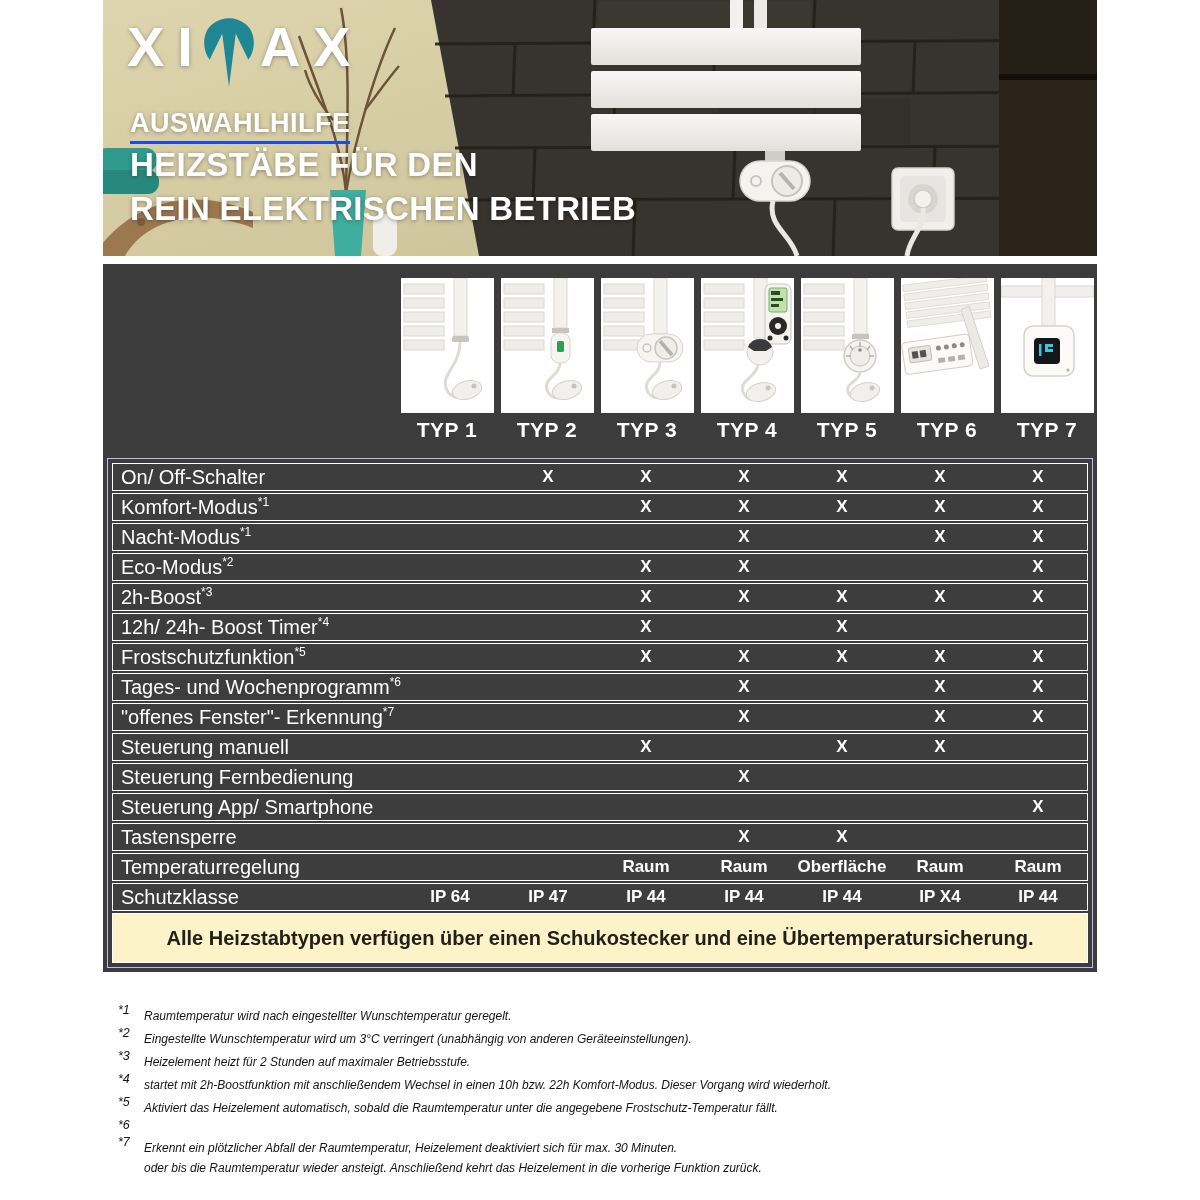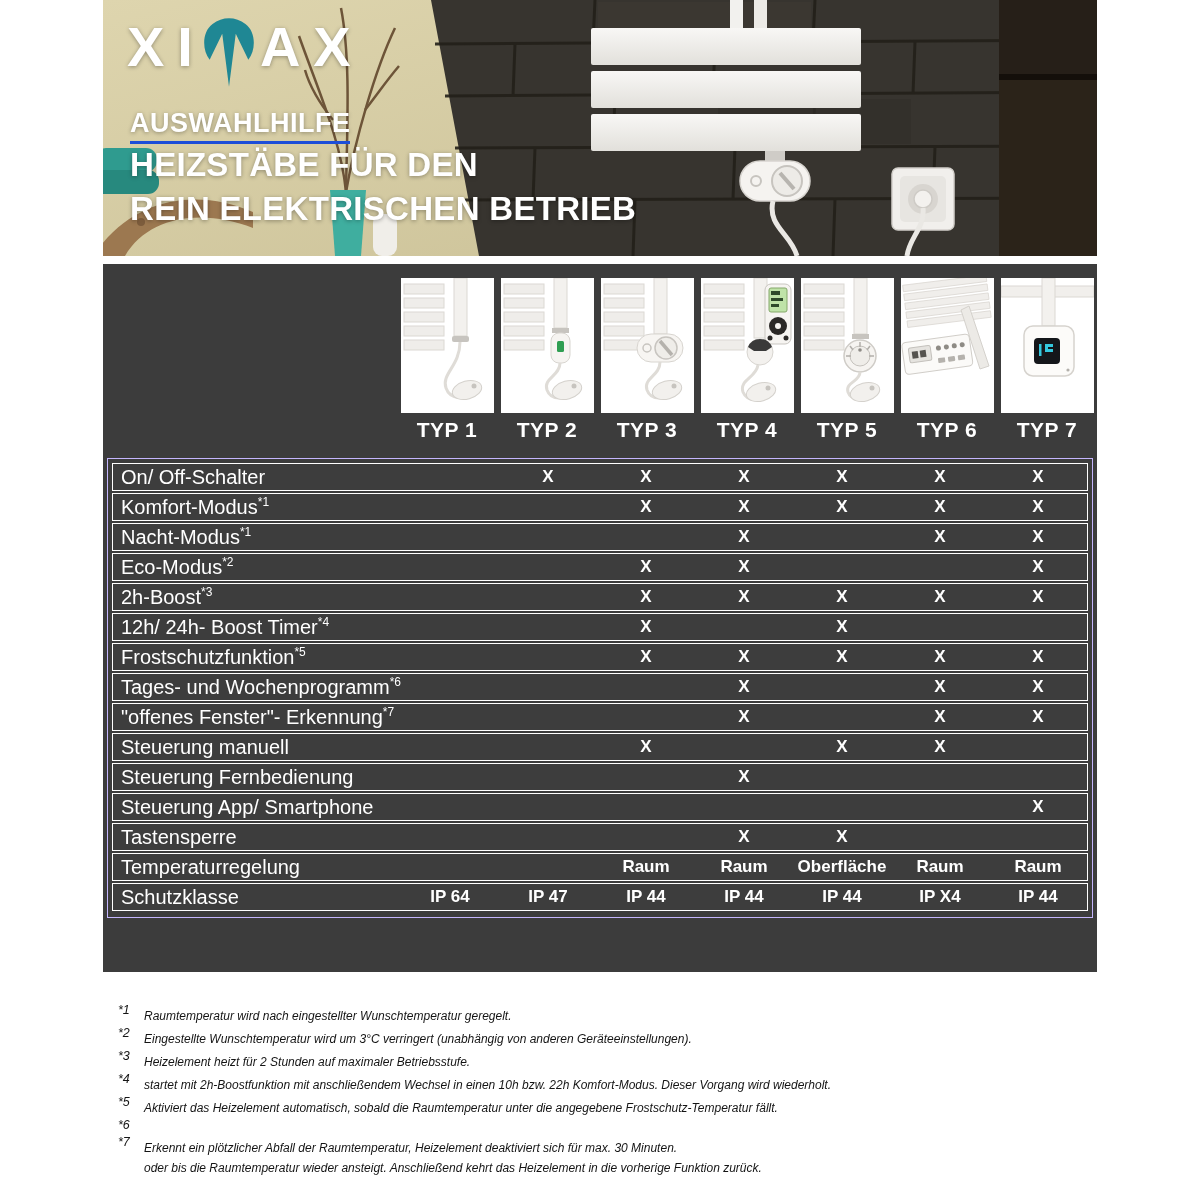--- a/index.html
+++ b/index.html
@@ -444,20 +444,21 @@
             <div class="tlabel"><span>Schutzklasse</span><sup></sup></div>
             <div class="tval">IP 64</div>
             <div class="tval">IP 47</div>
             <div class="tval">IP 44</div>
             <div class="tval">IP 44</div>
             <div class="tval">IP 44</div>
             <div class="tval">IP X4</div>
             <div class="tval">IP 44</div>
           </div>
         </div>
+      <div class="banner">Alle Heizstabtypen verfügen über einen Schukostecker und eine Übertemperatursicherung.</div>
     </div>
   </div>
 
   <div class="footnotes" id="footnotes">
       <div class="fn">
         <span class="fn-marker">*1</span>
         <span class="fn-text">
           <div>Raumtemperatur wird nach eingestellter Wunschtemperatur geregelt.</div>
         </span>
       </div>

